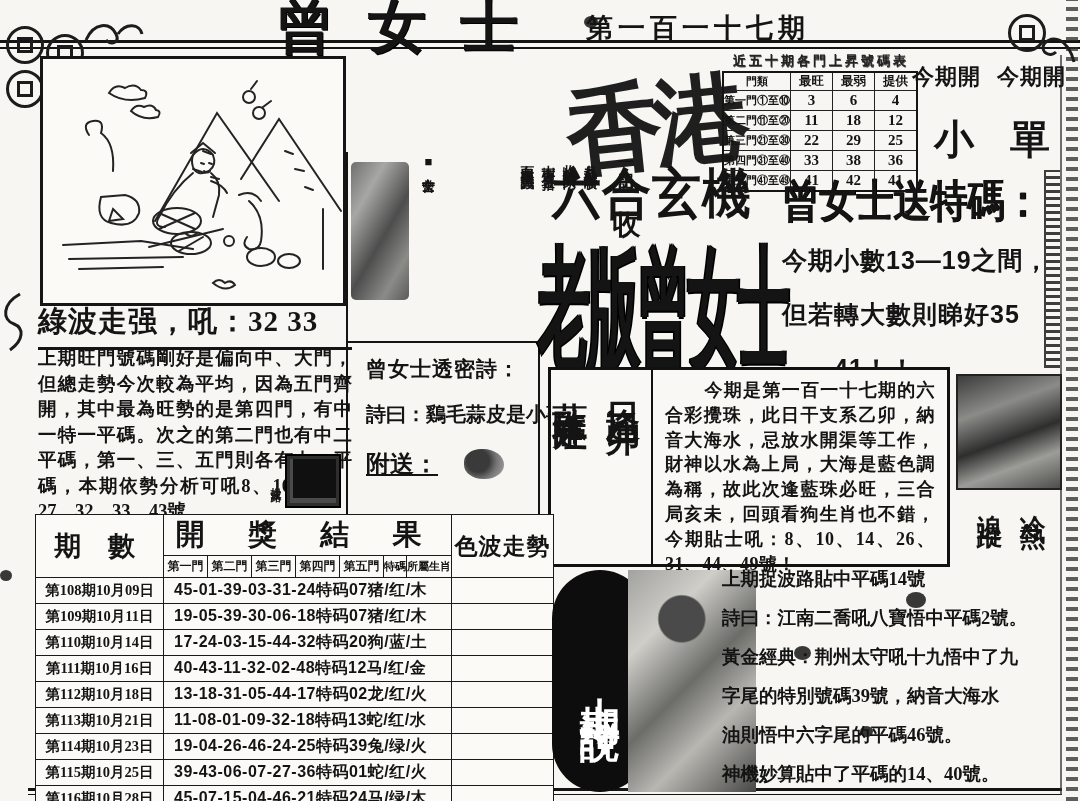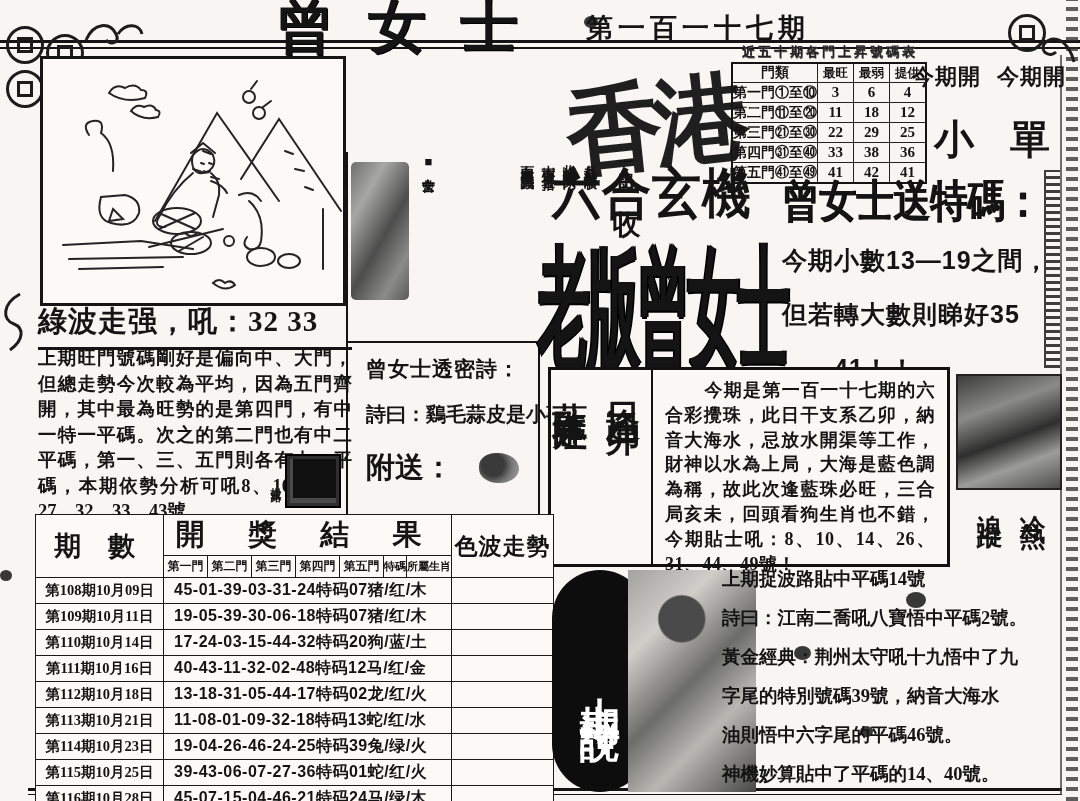--- a/index.html
+++ b/index.html
@@ -47,40 +47,40 @@
   .poem{left:413px;top:154px;height:210px;writing-mode:vertical-rl;}
   .poem-head{font-size:15px;font-weight:800;letter-spacing:4px;margin-left:8px;}
   .poem-head .big{font-size:28px;letter-spacing:0;}
   .poem-line{font-size:13.5px;font-weight:700;letter-spacing:2px;margin-left:3px;}
   .poem-sign{font-size:13px;font-weight:700;padding-block-start:78px;margin-left:6px;}
 
   
   .sp{left:360px;top:345px;width:186px;height:170px;padding:10px 4px 0 6px;box-sizing:border-box;}
   .sp-head{font-size:21px;font-weight:800;letter-spacing:1px;margin-bottom:18px;white-space:nowrap;}
   .sp-verse{font-size:20px;font-weight:900;letter-spacing:0;margin-bottom:20px;white-space:nowrap;}
-  .sp-gift{font-size:29px;font-weight:900;display:flex;align-items:center;gap:26px;}
+  .sp-gift{font-size:24px;font-weight:900;display:flex;align-items:center;gap:26px;text-decoration:underline;}
   .sp-blob{width:40px;height:30px;border-radius:45% 55% 50% 50%;
       background:radial-gradient(circle at 35% 40%,#3a3a3a 0 35%,#777 60%,#aaa 100%);}
 
   
   .hk{left:566px;top:62px;font-size:96px;font-weight:800;letter-spacing:-8px;transform:rotate(-6deg);
       white-space:nowrap;opacity:.95;}
   .mystery{left:552px;top:158px;font-size:49px;font-weight:900;letter-spacing:1px;transform:scaleY(1.1);
       transform-origin:top left;white-space:nowrap;}
   .brand{left:538px;top:221px;font-size:52px;font-weight:900;letter-spacing:-2px;transform:scaleY(2.55);
       transform-origin:top left;white-space:nowrap;text-shadow:1.5px 0 #000,-1.5px 0 #000,0 1px #000;}
 
   
-  .gt{left:722px;top:43px;width:198px;margin-left:9px;}
+  .gt{left:722px;top:52px;width:198px;}
   .gt-title{font-size:13px;font-weight:700;letter-spacing:3px;text-align:center;white-space:nowrap;
       color:#222;text-shadow:0.5px 0.5px 0 #555;}
   .gt table{width:196px;border-collapse:collapse;border:2px solid #141414;margin-top:1px;}
   .gt th,.gt td{border:1px solid #222;padding:0;text-align:center;}
   .gt th{font-size:12.5px;font-weight:900;height:17px;}
-  .gt .lbl{font-size:14px;font-weight:900;white-space:nowrap;width:62px;}
+  .gt .lbl{font-size:11px;font-weight:900;white-space:nowrap;width:62px;}
   .gt .val{font-size:15px;font-weight:600;height:19px;width:44px;}
 
   
   .tips{left:918px;top:62px;width:148px;text-align:center;}
   .tips-open{font-size:22px;font-weight:900;letter-spacing:1px;display:flex;justify-content:flex-end;gap:16px;white-space:nowrap;}
   .tips-big{display:flex;justify-content:space-between;padding:0 16px;margin-top:20px;
       font-size:40px;font-weight:900;}
 
   
   .offer{left:782px;top:172px;width:272px;}

